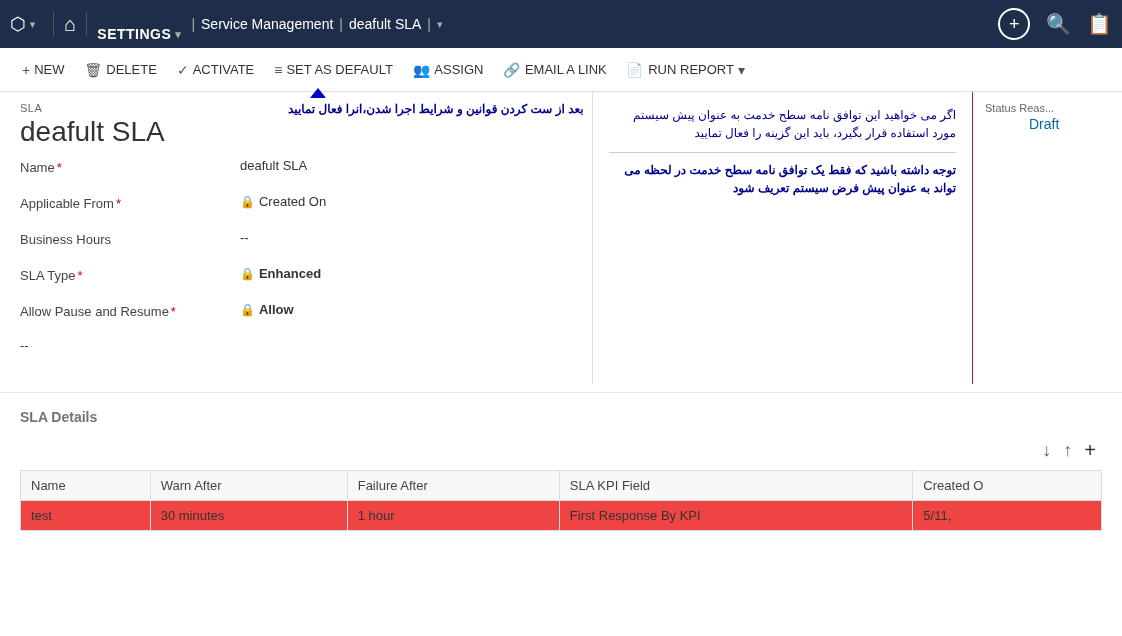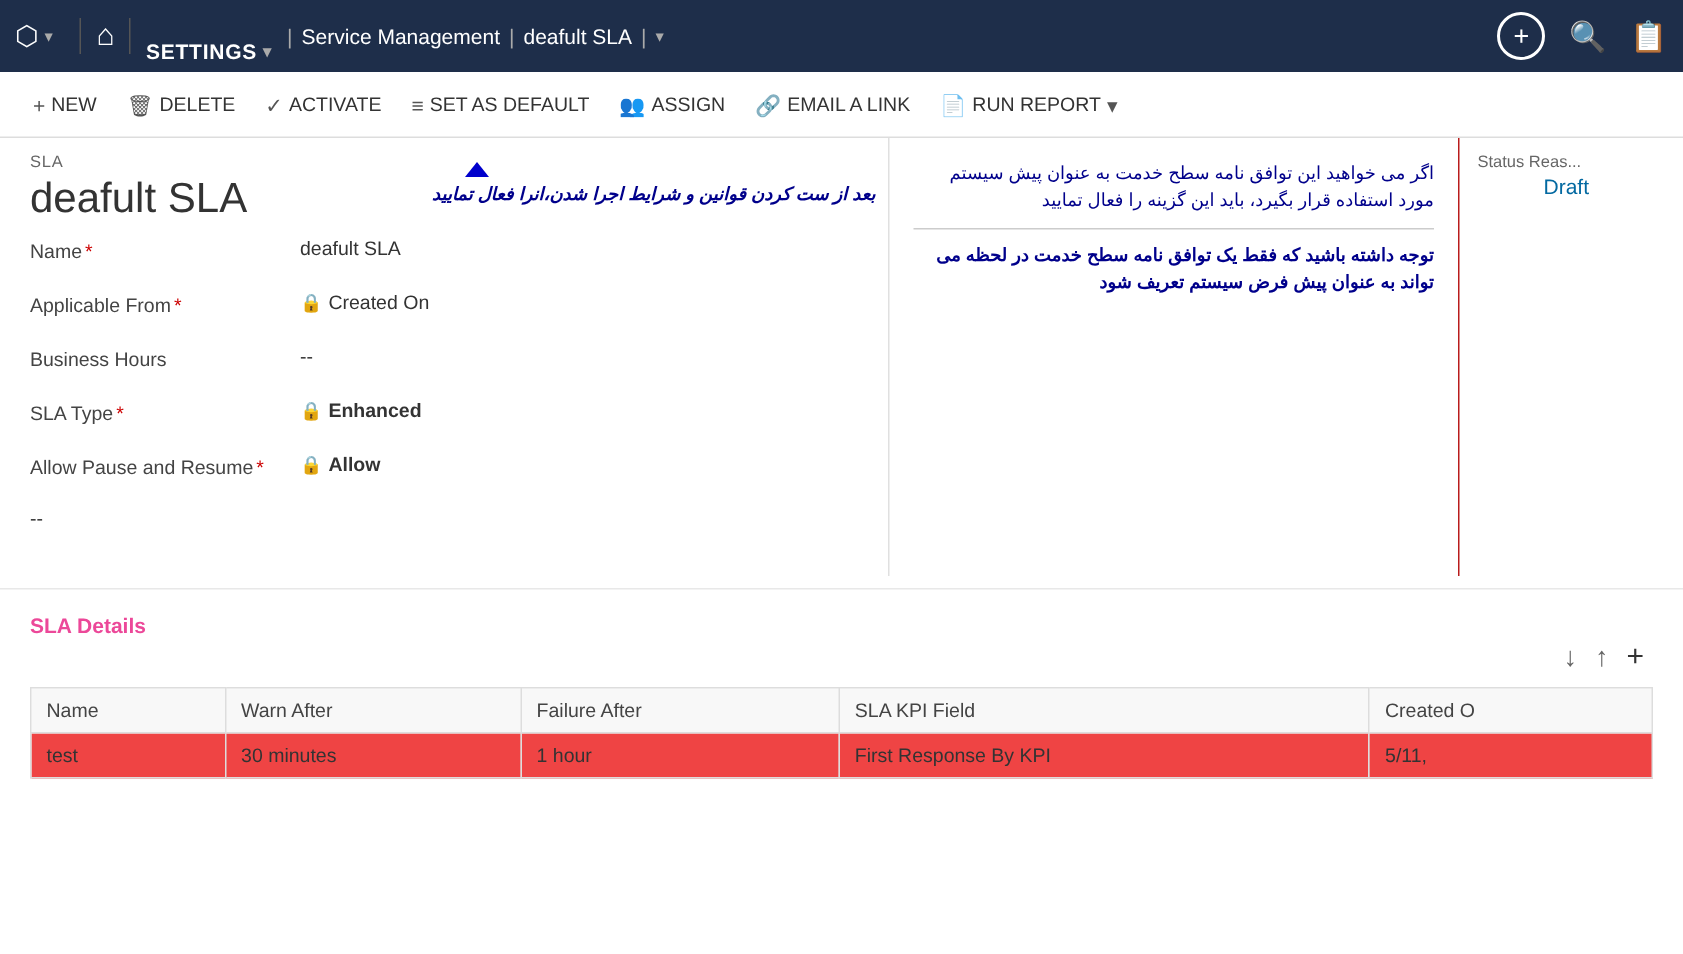--- a/index.html
+++ b/index.html
@@ -54,24 +54,23 @@
       display: flex; align-items: center; gap: 4px;
       padding: 4px 10px; font-size: 13px; color: #333;
       cursor: pointer; border: none; background: transparent;
       height: 44px;
     }
     .toolbar-btn-icon { font-size: 14px; color: #555; }
 
     
     .tooltip-container {
       position: absolute;
-      top: 60px;
+      top: 40px;
       left: 280px;
       z-index: 10;
-      font-style: italic;
     }
     .tooltip-arrow {
       width: 0; height: 0;
       border-left: 8px solid transparent;
       border-right: 8px solid transparent;
       border-bottom: 10px solid #0000cc;
       margin-left: 30px;
     }
     .tooltip-box {
       background: #fff;
@@ -117,20 +116,21 @@
       color: #333;
       margin-bottom: 10px;
     }
 
     
     .field-row {
       display: flex;
       align-items: flex-start;
       margin-bottom: 8px;
       min-height: 28px;
+      gap: 40px;
     }
     .field-label {
       width: 180px;
       font-size: 13px;
       color: #444;
       padding-top: 2px;
       flex-shrink: 0;
     }
     .field-required { color: #cc0000; margin-left: 2px; }
     .field-value {
@@ -178,21 +178,22 @@
 
     
     .sla-details-section {
       padding: 16px 20px 0 20px;
       border-top: 1px solid #e8e8e8;
       margin-top: 8px;
     }
     .sla-details-title {
       font-size: 14px;
       font-weight: 600;
-      color: #ec4899;
+      color: #737373;
+      margin-bottom: 12px;
     }
     .table-toolbar {
       display: flex;
       justify-content: flex-end;
       gap: 8px;
       margin-bottom: 6px;
       padding-right: 4px;
     }
     .table-icon-btn {
       font-size: 18px; color: #666; cursor: pointer; padding: 2px;

